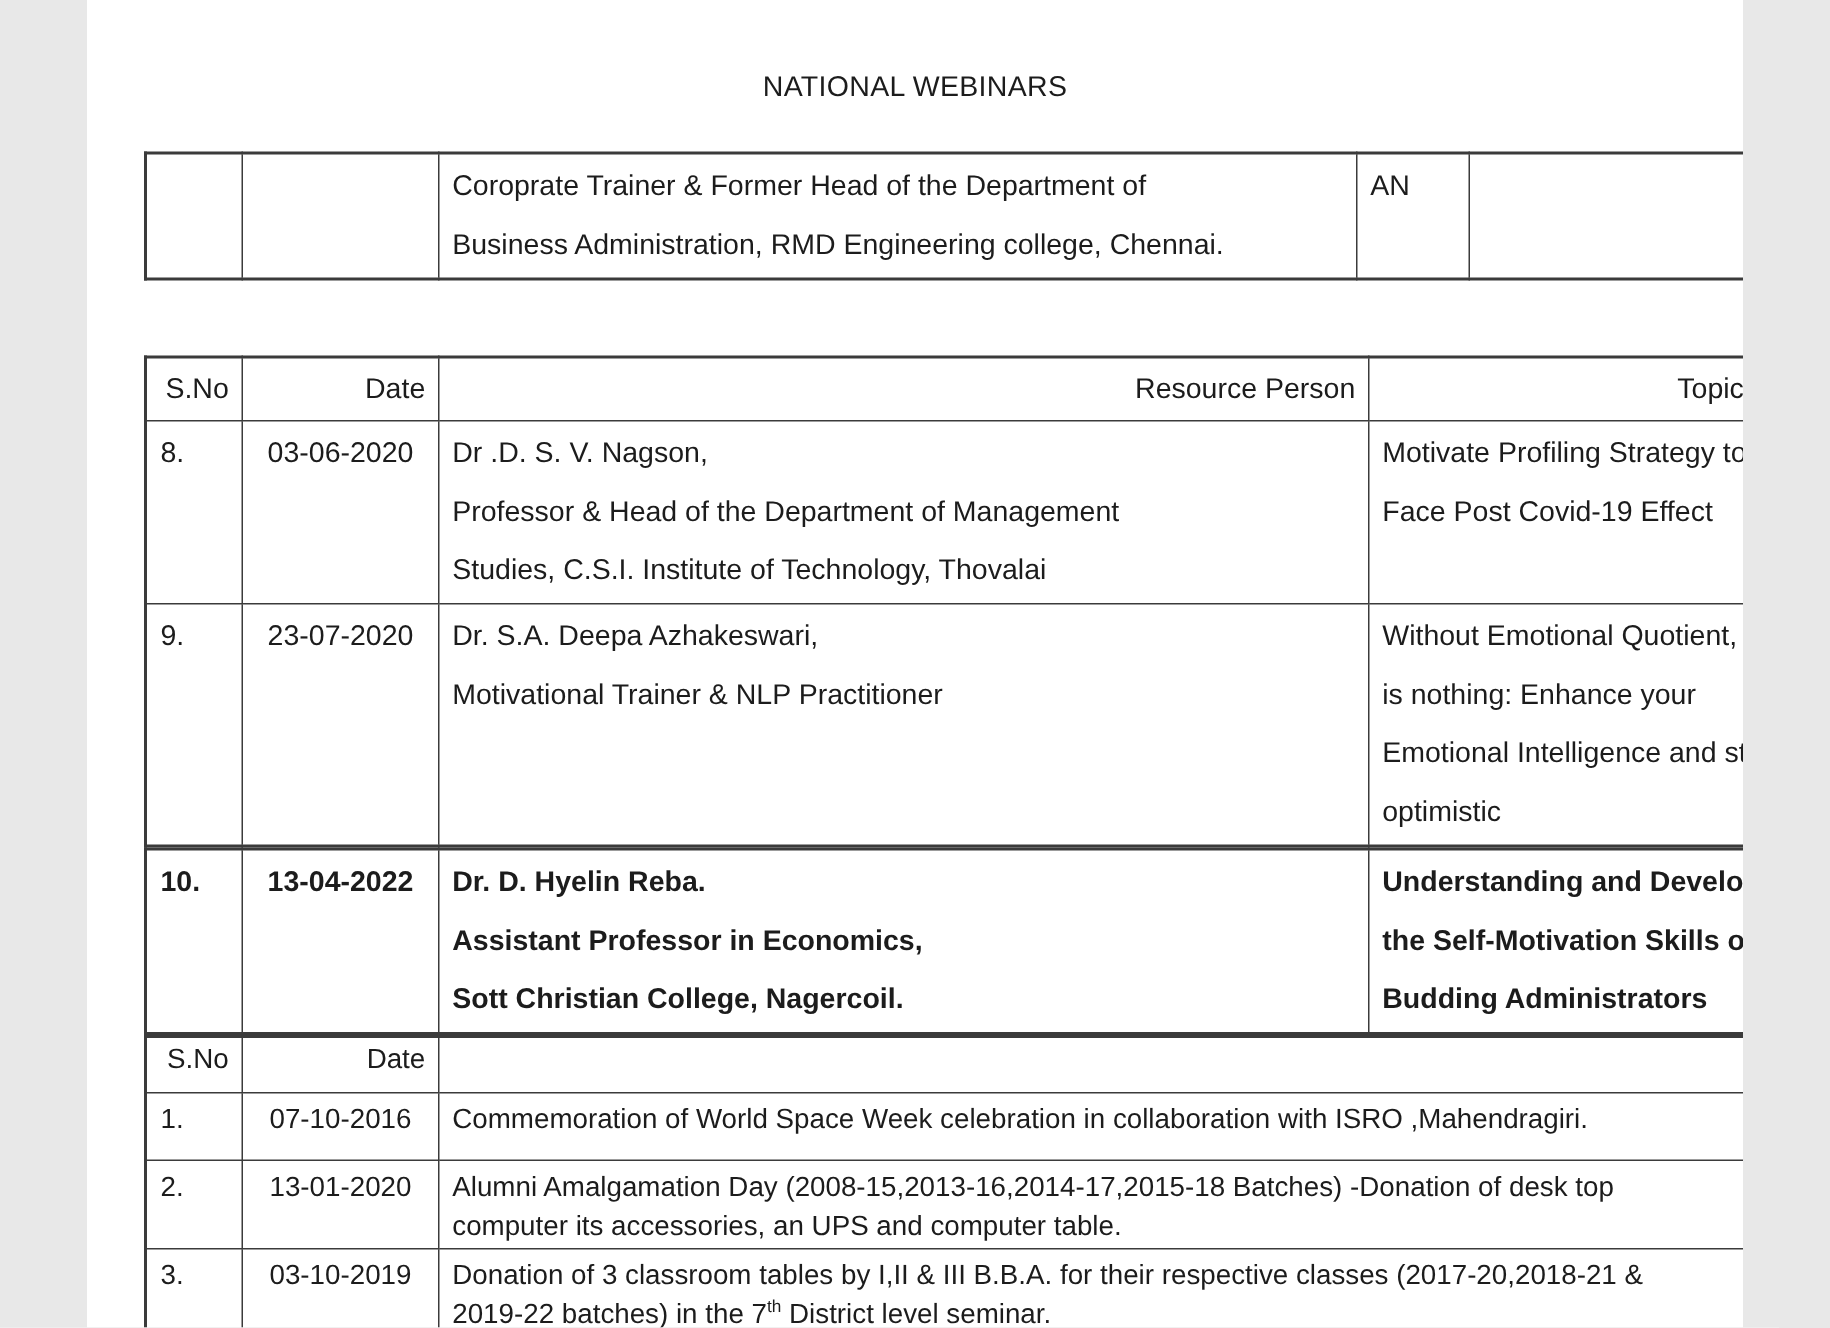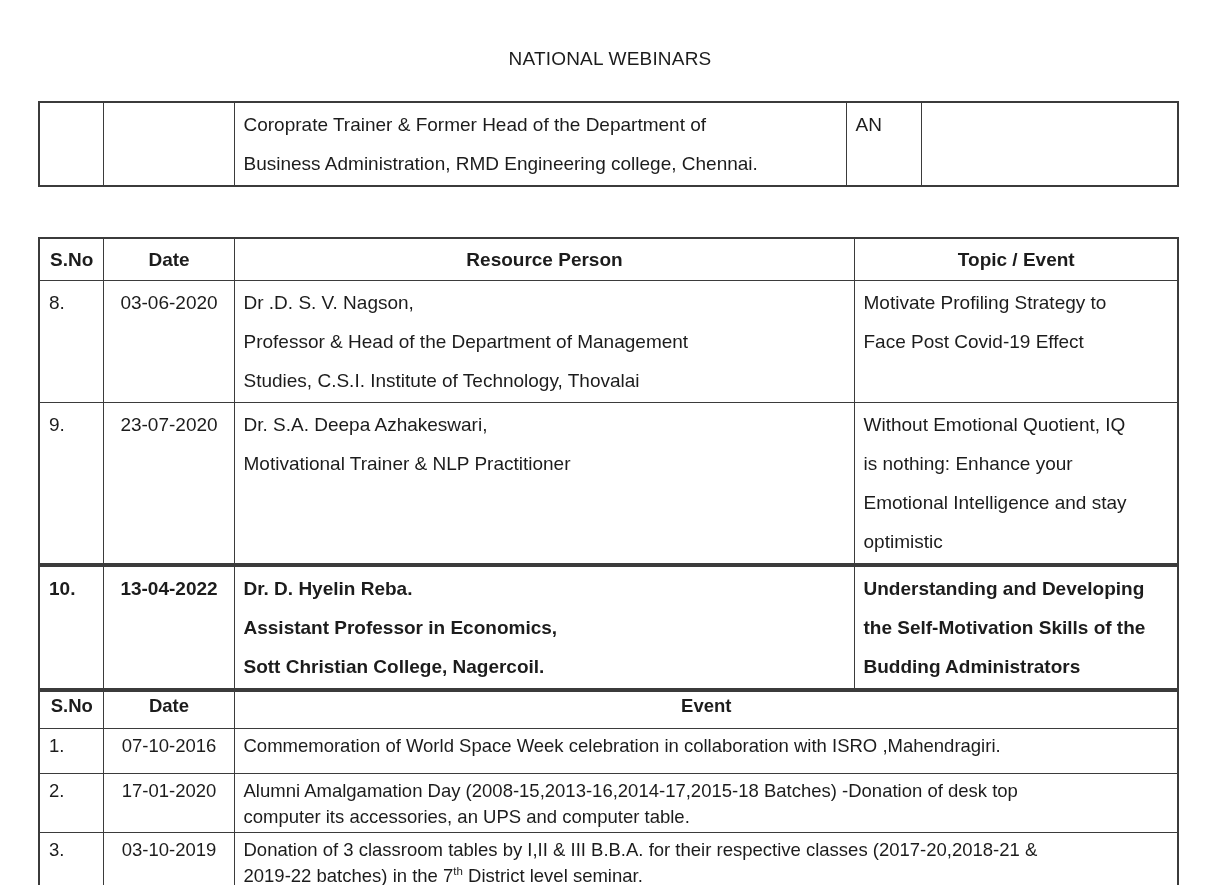--- a/index.html
+++ b/index.html
@@ -1,17 +1,17 @@
 <!DOCTYPE html>
 <html><head>
 <meta charset="utf-8">
 <style>
   html,body { margin:0; padding:0; background:#e8e8e8; }
   .page {
-    width:1220px; height:885px; background:#ffffff; position:relative;
+    width:1104px; height:885px; background:#ffffff; position:relative;
     font-family:"Liberation Sans", sans-serif; color:#1c1c1c; overflow:hidden;
     margin:0 auto;
   }
   .doc-title {
     margin:48px 0 0 0; text-align:center;
     font-size:19px; font-weight:normal; letter-spacing:0.2px;
   }
   .section-heading {
     margin:8px 0 14px 0; text-align:center;
     font-size:19px; font-weight:bold; letter-spacing:0.2px;
@@ -24,21 +24,21 @@
     width:1139px; margin-left:38px;
     border:2px solid #3b3b3b;
     font-size:19px; line-height:39px;
   }
   table.doc-table td, table.doc-table th {
     border:1.5px solid #3b3b3b;
     vertical-align:top;
     padding:2px 8px 2px 9px;
     overflow:hidden;
   }
-  table.doc-table th { font-weight:bold; text-align:center; padding-top:1px; padding-bottom:1px;margin-top:20px; }
+  table.doc-table th { font-weight:normal; text-align:right; padding-top:1px; padding-bottom:1px;margin-top:20px; }
   .cell-multiline { white-space:pre-line; }
   .sno-col  { text-align:left; }
   .date-col { text-align:center; padding-left:2px; padding-right:2px;margin-left:31px; }
 
   table.carryover   { margin-top:31px; }
   table.webinars    { margin-top:50px; }
   table.seminar     { }
   table.events      { font-size:18.5px; line-height:26px; }
   table.events td   { padding-top:4px; }
   th.event-header   { padding-right:100px; }
@@ -153,21 +153,21 @@
       <th>Date</th>
       <th class="event-header">Event</th>
     </tr>
     <tr class="h45">
       <td class="sno-col">1.</td>
       <td class="date-col">07-10-2016</td>
       <td class="cell-multiline">Commemoration of World Space Week celebration in collaboration with ISRO ,Mahendragiri.</td>
     </tr>
     <tr class="h57">
       <td class="sno-col">2.</td>
-      <td class="date-col">17-01-2020</td>
+      <td class="date-col">13-01-2020</td>
       <td class="cell-multiline">Alumni Amalgamation Day (2008-15,2013-16,2014-17,2015-18 Batches) -Donation of desk top
 computer its accessories, an UPS and computer table.</td>
     </tr>
     <tr class="h59">
       <td class="sno-col">3.</td>
       <td class="date-col">03-10-2019</td>
       <td class="cell-multiline"><span>Donation of 3 classroom tables by I,II &amp; III B.B.A. for their respective classes (2017-20,2018-21 &amp;
 2019-22 batches) in the 7</span><sup>th</sup><span> District level seminar.</span></td>
     </tr>
   </tbody>

